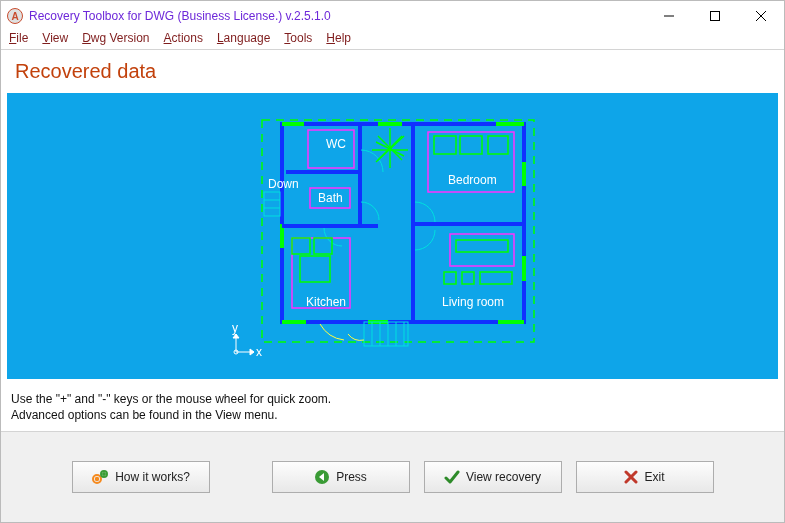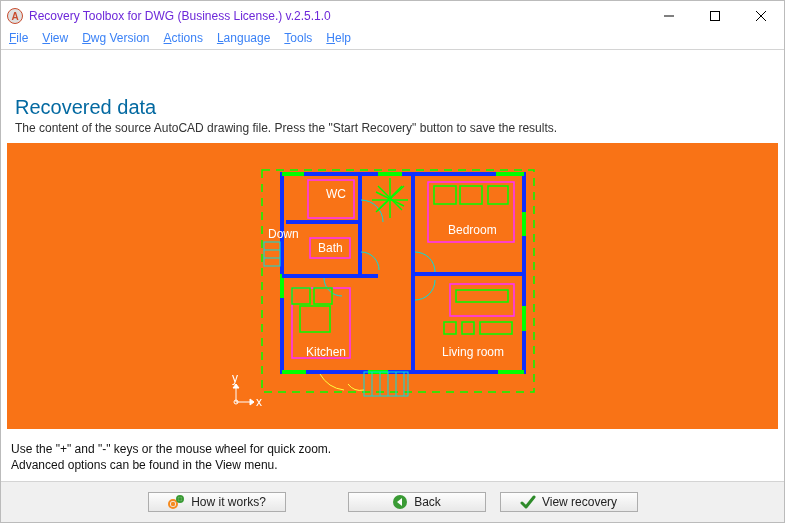--- a/index.html
+++ b/index.html
@@ -4,30 +4,30 @@
 <style>
 * { margin: 0; padding: 0; box-sizing: border-box; font-family: "Segoe UI", Tahoma, sans-serif; font-size: 12px; }
 body { background: #fff; }
 .window { width: 785px; height: 523px; border: 1px solid #bbb; display: flex; flex-direction: column; background: #fff; }
 .titlebar { display: flex; align-items: center; height: 30px; padding: 0 0 0 6px; }
 .titlebar .app-icon { width: 16px; height: 16px; border-radius: 50%; background: #e0e0e0; border: 1px solid #c84c2e; display: flex; align-items: center; justify-content: center; margin-right: 6px; color: #c84c2e; font-size: 10px; font-weight: bold; }
 .titlebar .title { flex: 1; color: #6d28d9; }
 .titlebar .controls { display: flex; }
 .titlebar .controls .ctrl { width: 46px; height: 30px; display: flex; align-items: center; justify-content: center; color: #000; }
 .menubar { padding: 0 8px 4px 8px; border-bottom: 1px solid #d4d4d4; display: flex; gap: 14px; }
-.menubar .mi { color: #3b82f6; cursor: default; }
+.menubar .mi { color: #7f1d1d; cursor: default; }
 .menubar .mi .ul { text-decoration: underline; }
 .content { padding: 10px 14px 0 14px; }
-.content h1 { font-size: 20px; font-weight: normal; color: #0369a1; margin-bottom: 2px; margin-top: 36px; }
+.content h1 { font-size: 20px; font-weight: normal; color: #c2410c; margin-bottom: 2px; }
 .content .sub { color: #333; }
 .preview-wrap { padding: 8px 6px; }
-.preview { background: #f97316; width: 100%; height: 286px; display: flex; align-items: center; justify-content: center; position: relative; }
+.preview { background: #0ea5e9; width: 100%; height: 286px; display: flex; align-items: center; justify-content: center; position: relative; }
 .helper { padding: 4px 10px 8px 10px; color: #111; line-height: 1.35; }
 .footer { border-top: 1px solid #d4d4d4; background: #f0f0f0; flex: 1; display: flex; align-items: center; justify-content: center; gap: 14px; padding: 10px; }
-.btn { min-width: 138px; height: 20px; background: linear-gradient(#fdfdfd, #e8e8e8); border: 1px solid #adadad; display: flex; align-items: center; justify-content: center; gap: 6px; color: #222; cursor: pointer; }
+.btn { min-width: 138px; height: 32px; background: linear-gradient(#fdfdfd, #e8e8e8); border: 1px solid #adadad; display: flex; align-items: center; justify-content: center; gap: 6px; color: #222; cursor: pointer; }
 .spacer-big { width: 34px; }
 svg.drawing { width: 330px; height: 260px; }
 </style>
 </head>
 <body>
 
 <div class="window">
 
   <div class="titlebar">
     <div class="app-icon">A</div>
@@ -57,21 +57,20 @@
     <span class="mi"><span class="ul">V</span>iew</span>
     <span class="mi"><span class="ul">D</span>wg Version</span>
     <span class="mi"><span class="ul">A</span>ctions</span>
     <span class="mi"><span class="ul">L</span>anguage</span>
     <span class="mi"><span class="ul">T</span>ools</span>
     <span class="mi"><span class="ul">H</span>elp</span>
   </div>
 
   <div class="content">
     <h1>Recovered data</h1>
-    <div class="sub">The content of the source AutoCAD drawing file. Press the "Start Recovery" button to save the results.</div>
   </div>
 
   <div class="preview-wrap">
     <div class="preview">
       <svg class="drawing" viewBox="0 0 330 260">
 
         <rect x="34" y="14" width="272" height="222" fill="none" stroke="#00ff00" stroke-width="1.5" stroke-dasharray="8 6"></rect>
 
         <rect x="54" y="18" width="242" height="198" fill="none" stroke="#1030ff" stroke-width="4"></rect>
 
@@ -179,23 +178,30 @@
           </g>
       </svg>
       <span>How it works?</span>
     </div>
     <div class="spacer-big"></div>
     <div class="btn">
       <svg width="16" height="16">
           <circle cx="8" cy="8" r="7" fill="#3a9b35"></circle>
           <polygon points="10,4 5,8 10,12" fill="#fff"></polygon>
         </svg>
-      <span>Back</span>
+      <span>Press</span>
     </div>
     <div class="btn">
       <svg width="16" height="16">
           <polyline points="2,9 6,13 14,3" fill="none" stroke="#2e8b2a" stroke-width="3" stroke-linecap="round" stroke-linejoin="round"></polyline>
         </svg>
       <span>View recovery</span>
     </div>
+    <div class="btn">
+      <svg width="14" height="14">
+          <line x1="2" y1="2" x2="12" y2="12" stroke="#c0392b" stroke-width="3" stroke-linecap="round"></line>
+          <line x1="12" y1="2" x2="2" y2="12" stroke="#c0392b" stroke-width="3" stroke-linecap="round"></line>
+        </svg>
+      <span>Exit</span>
+    </div>
   </div>
 
 </div>
 
 </body></html>

